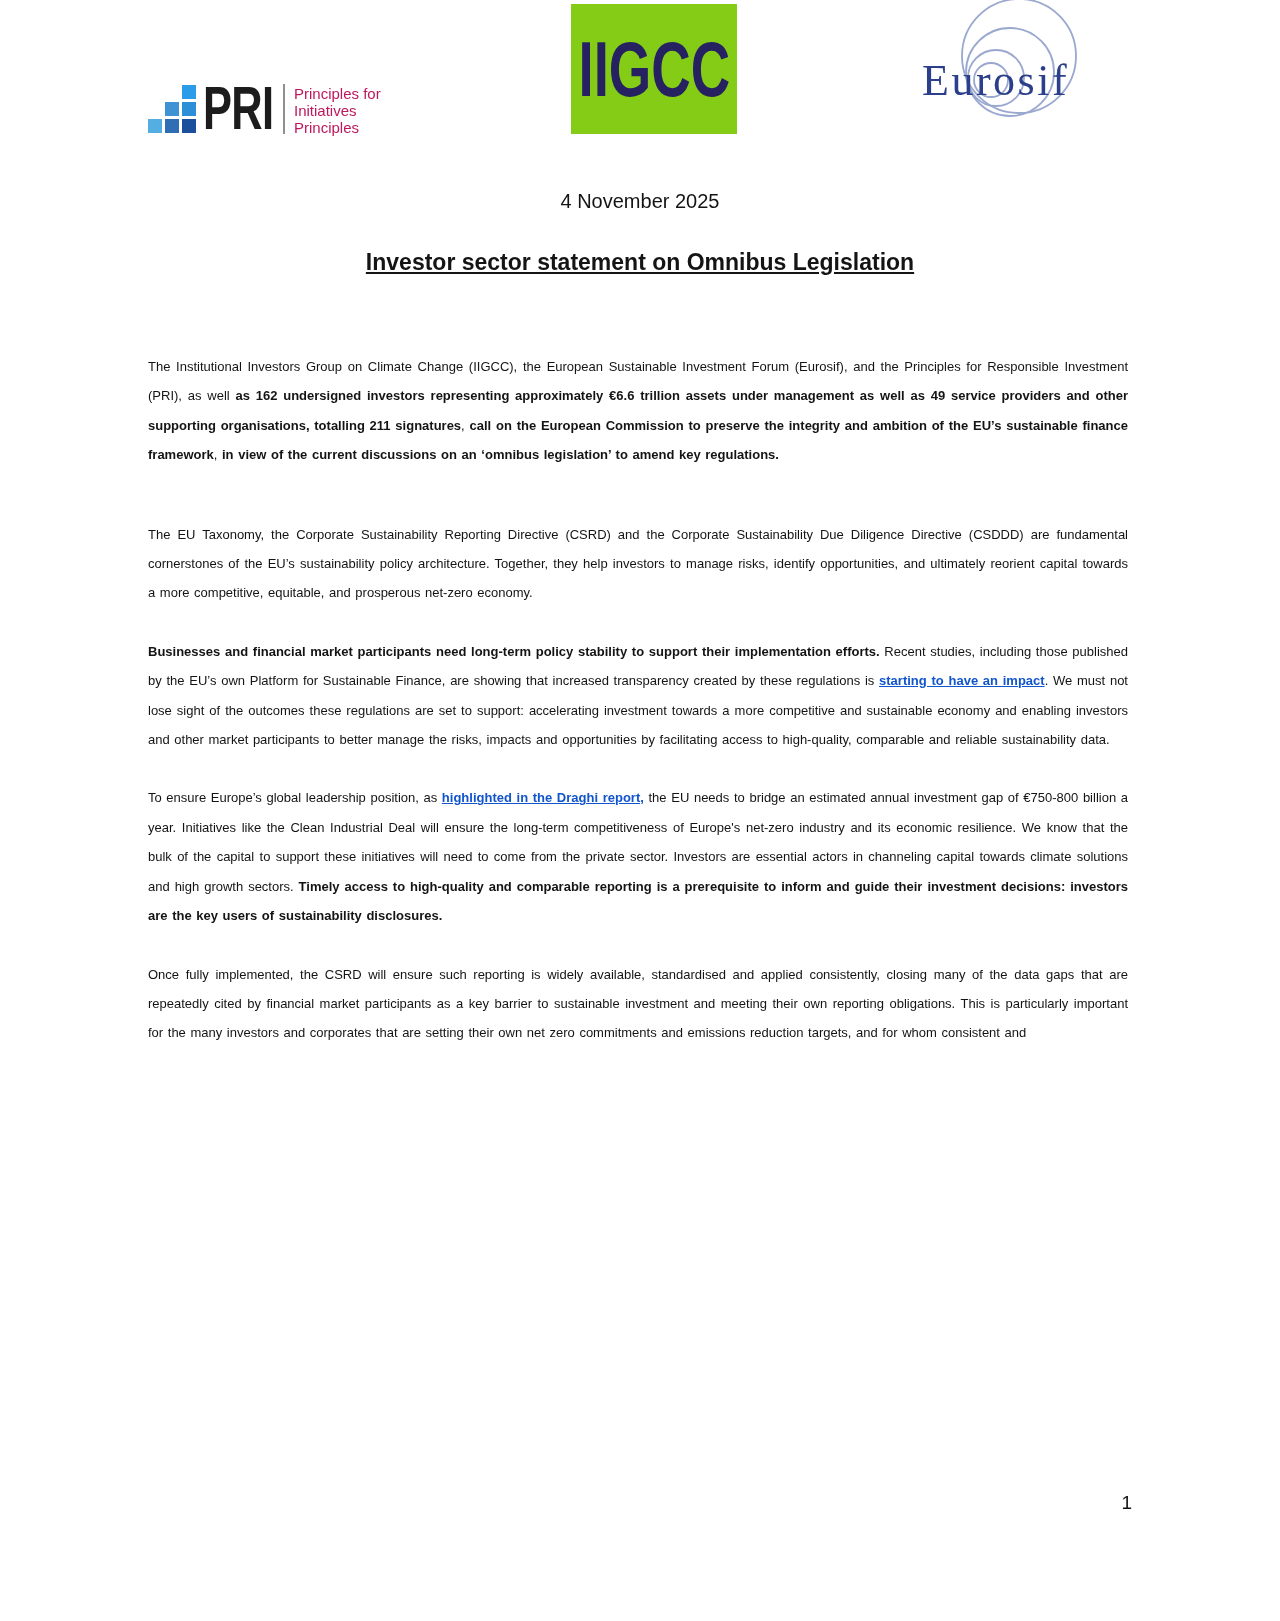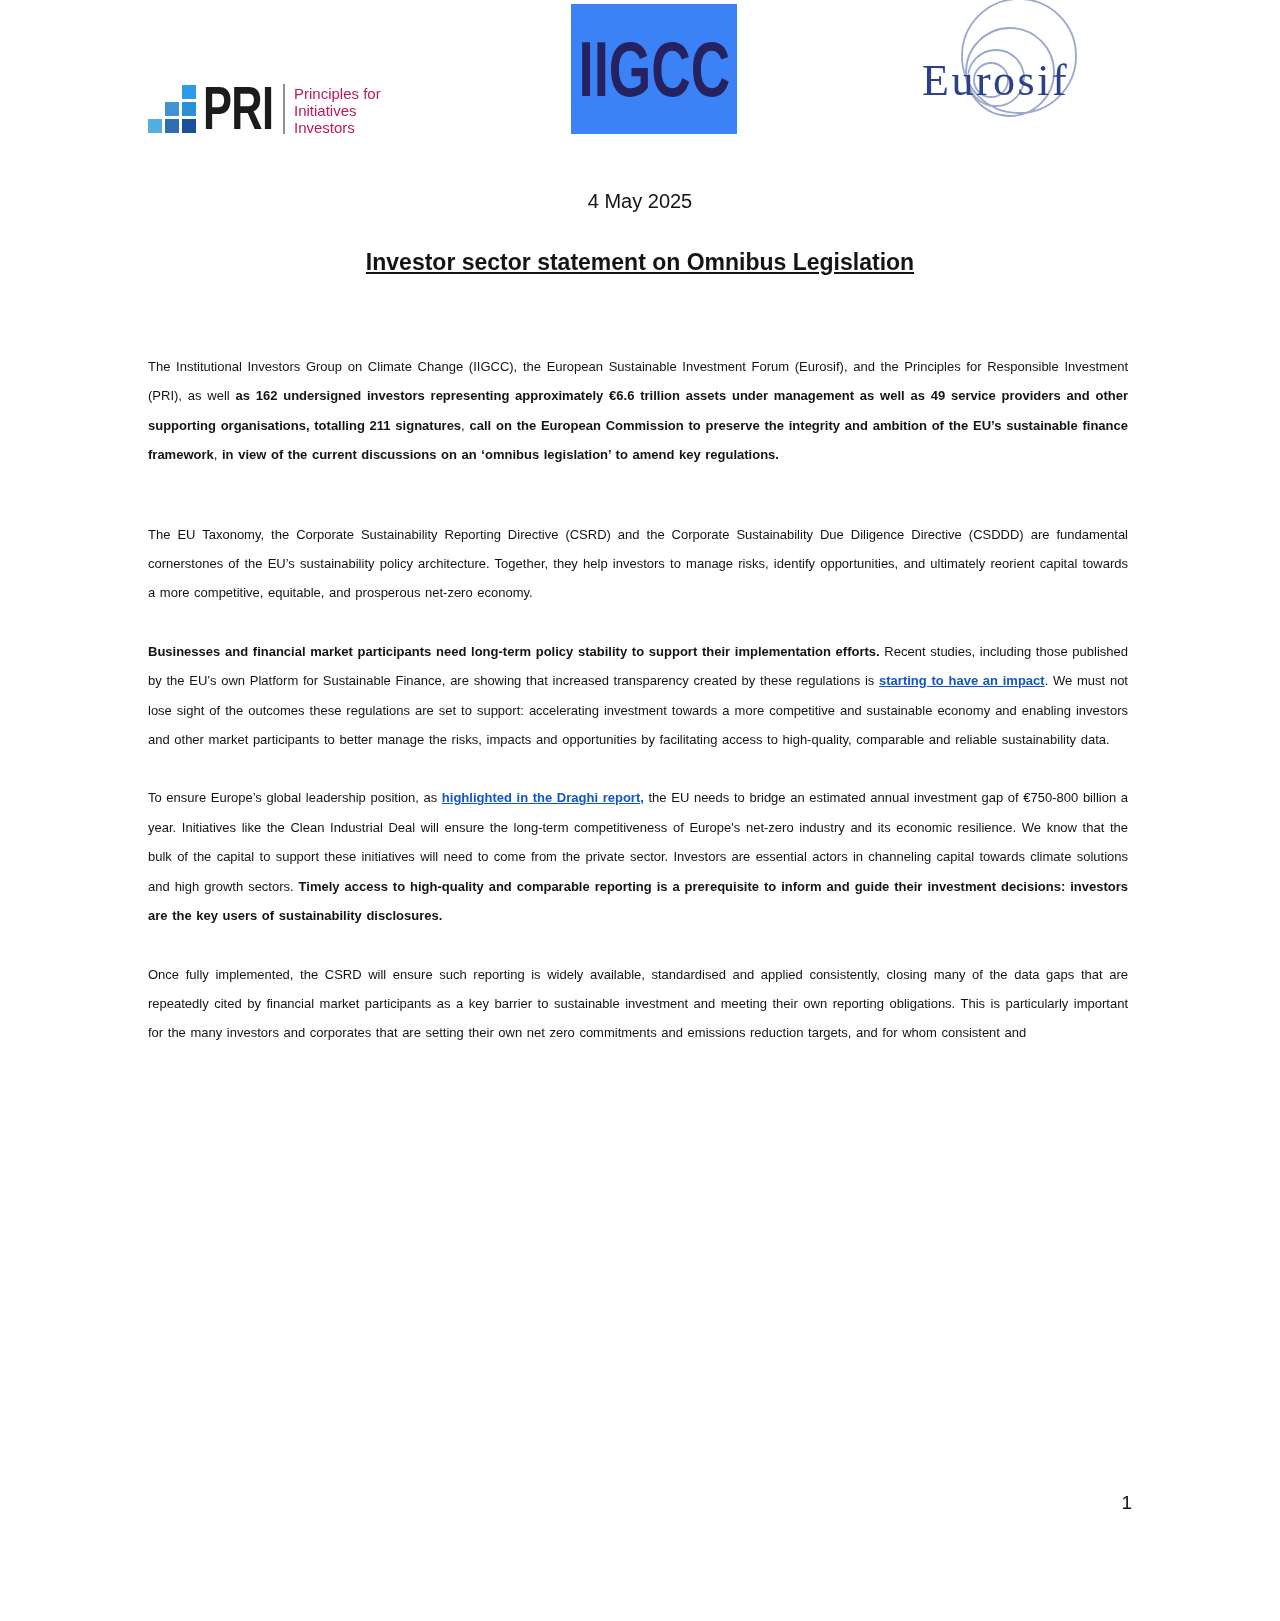--- a/index.html
+++ b/index.html
@@ -23,21 +23,21 @@
   .pri-wordmark {
     font-size:62px; font-weight:bold; color:#1c1c1c; line-height:48px;
     letter-spacing:-1px; transform:scaleX(0.70); transform-origin:left top;
     white-space:nowrap;
   }
   .pri-divider { width:2px; height:50px; background:#8f9093; margin:0 9px 0 6px; }
   .pri-tagline { font-size:15px; line-height:17px; color:#be185d; padding-top:1px; }
 
   .iigcc-box {
     position:absolute; left:423px; top:4px; width:166px; height:130px;
-    background:#3b82f6; display:flex; align-items:center; justify-content:center;
+    background:#84cc16; display:flex; align-items:center; justify-content:center;
   }
   .iigcc-wordmark {
     font-size:78px; font-weight:bold; color:#262262; letter-spacing:0px;
     transform:scaleX(0.70); transform-origin:center; line-height:1; white-space:nowrap;
   }
 
   .eurosif { position:absolute; right:26px; top:-6px; width:190px; height:150px; }
   .eurosif svg { display:block; }
   .eurosif circle { fill:none; stroke:#9aa8cf; stroke-width:1.8; }
   .eurosif text {
@@ -83,41 +83,41 @@
           <div class="pri-sq" style="background: rgb(47, 110, 181);"></div>
           <div class="pri-sq" style="background: rgb(27, 79, 156);"></div>
         </div>
       <div class="pri-wordmark-box">
         <div class="pri-wordmark">PRI</div>
       </div>
       <div class="pri-divider"></div>
       <div class="pri-tagline">
         <div>Principles for</div>
         <div>Initiatives</div>
-        <div>Investors</div>
+        <div>Principles</div>
       </div>
     </div>
 
     <div class="iigcc-box">
       <div class="iigcc-wordmark">IIGCC</div>
     </div>
 
     <div class="eurosif">
       <svg width="190" height="150" viewBox="0 0 190 150">
         <circle cx="103" cy="62" r="57"></circle>
         <circle cx="94" cy="78" r="44"></circle>
         <circle cx="80" cy="84" r="28"></circle>
         <circle cx="75" cy="86" r="17"></circle>
         <text x="6" y="101">Eurosif</text>
       </svg>
     </div>
 
   </div>
 
-  <div class="date-line">4 May 2025</div>
+  <div class="date-line">4 November 2025</div>
 
   <h1 class="doc-title">Investor sector statement on Omnibus Legislation</h1>
 
   <div class="body-text">
       <p class="para"><span>The Institutional Investors Group on Climate Change (IIGCC), the European Sustainable Investment Forum (Eurosif), and the Principles for Responsible Investment (PRI), as well </span><span class="b">as 162 undersigned investors representing approximately €6.6 trillion assets under management as well as 49 service providers and other supporting organisations, totalling 211 signatures</span><span>, </span><span class="b">call on the European Commission to preserve the integrity and ambition of the EU’s sustainable finance framework</span><span>, </span><span class="b">in view of the current discussions on an ‘omnibus legislation’ to amend key regulations.</span></p>
       <p class="para"><span>The EU Taxonomy, the Corporate Sustainability Reporting Directive (CSRD) and the Corporate Sustainability Due Diligence Directive (CSDDD) are fundamental cornerstones of the EU’s sustainability policy architecture. Together, they help investors to manage risks, identify opportunities, and ultimately reorient capital towards a more competitive, equitable, and prosperous net-zero economy.</span></p>
       <p class="para"><span class="b">Businesses and financial market participants need long-term policy stability to support their implementation efforts.</span><span> Recent studies, including those published by the EU’s own Platform for Sustainable Finance, are showing that increased transparency created by these regulations is </span><a class="doc-link" href="#" style="color: rgb(17, 85, 204);">starting to have an impact</a><span>. We must not lose sight of the outcomes these regulations are set to support: accelerating investment towards a more competitive and sustainable economy and enabling investors and other market participants to better manage the risks, impacts and opportunities by facilitating access to high-quality, comparable and reliable sustainability data.</span></p>
       <p class="para"><span>To ensure Europe’s global leadership position, as </span><a class="doc-link" href="#" style="color: rgb(17, 85, 204);">highlighted in the Draghi report,</a><span> the EU needs to bridge an estimated annual investment gap of €750-800 billion a year. Initiatives like the Clean Industrial Deal will ensure the long-term competitiveness of Europe's net-zero industry and its economic resilience. We know that the bulk of the capital to support these initiatives will need to come from the private sector. Investors are essential actors in channeling capital towards climate solutions and high growth sectors. </span><span class="b">Timely access to high-quality and comparable reporting is a prerequisite to inform and guide their investment decisions: investors are the key users of sustainability disclosures.</span></p>
       <p class="para"><span>Once fully implemented, the CSRD will ensure such reporting is widely available, standardised and applied consistently, closing many of the data gaps that are repeatedly cited by financial market participants as a key barrier to sustainable investment and meeting their own reporting obligations. This is particularly important for the many investors and corporates that are setting their own net zero commitments and emissions reduction targets, and for whom consistent and</span></p>
     </div>

